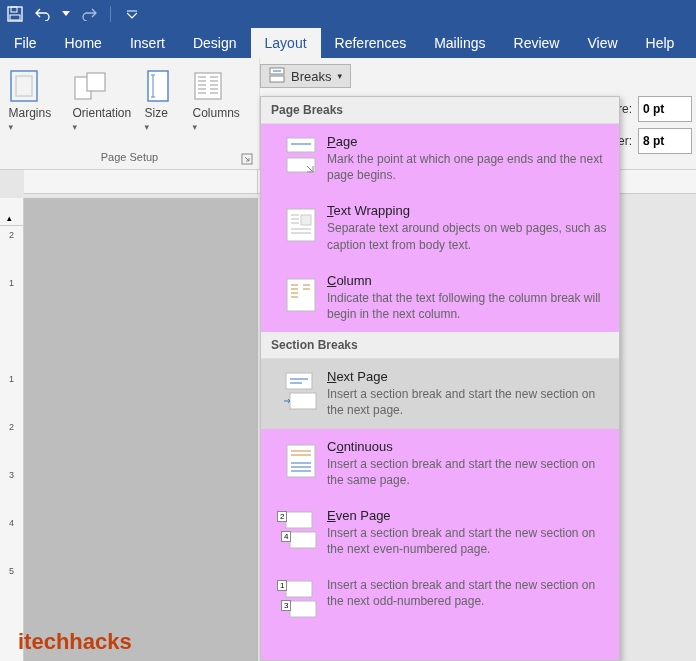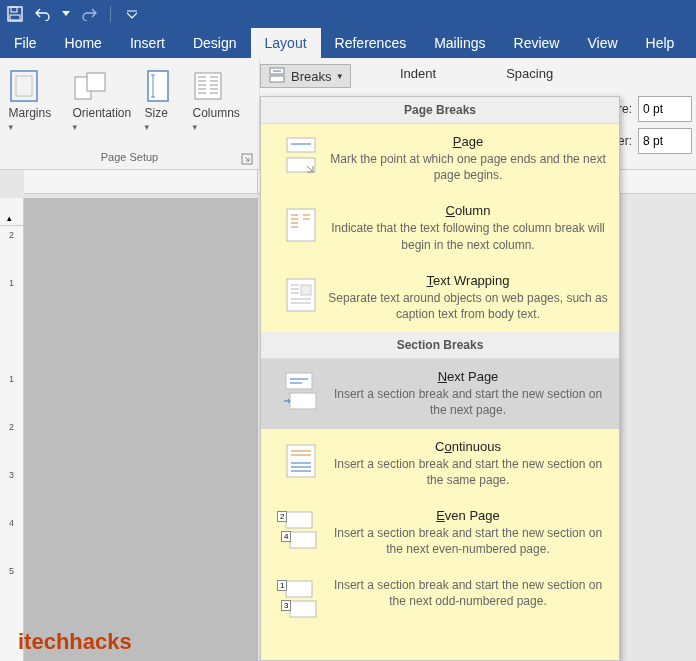--- a/index.html
+++ b/index.html
@@ -27,32 +27,32 @@
   .breaks-btn { position:absolute; left:260px; top:6px; height:24px; background:#e0e0e0; border:1px solid #b3b3b3; display:flex; align-items:center; padding:0 8px; font-size:13px; color:#333; cursor:pointer; }
   .breaks-btn .b-icon { margin-right:6px; }
   .breaks-btn .b-caret { margin-left:6px; font-size:9px; }
 
   .indent-spacing { position:absolute; left:400px; top:8px; font-size:13px; color:#333; display:flex; gap:70px; }
   .indent-spacing span { cursor:default; }
 
   .sp-row { position:absolute; right:4px; font-size:12px; color:#333; display:flex; align-items:center; gap:6px; }
   .sp-row.before { top:38px; }
   .sp-row.after { top:70px; }
-  .sp-input { width:54px; height:20px; border:1px solid #aaa; background:#fff; padding:12px 4px; font-size:12px; }
+  .sp-input { width:54px; height:20px; border:1px solid #aaa; background:#fff; padding:12px 4px; font-size:12px;font-weight:bold; }
 
   .workspace { position:absolute; top:170px; left:0; right:0; bottom:0; background:#e6e6e6; }
   .vruler { position:absolute; top:28px; left:0; width:24px; bottom:0; background:#f5f5f5; border-right:1px solid #ccc; font-size:9px; }
   .vruler .top-stub { height:28px; border-bottom:1px solid #ccc; margin-bottom:4px; position:relative; }
   .vruler .top-stub .caret-up { position:absolute; bottom:2px; left:7px; }
   .vruler .tick { text-align:center; color:#555; height:48px; }
   .hruler { position:absolute; top:0; left:24px; right:0; height:24px; background:#f5f5f5; border-bottom:1px solid #ccc; }
   .hruler .stub { width:234px; height:24px; border-right:1px solid #ccc; }
   .docgray { position:absolute; top:28px; left:24px; width:234px; bottom:0; background:#bdbdbd; }
 
-  .dropdown { position:absolute; left:260px; top:96px; width:360px; height:565px; background:#fef9c3; border:1px solid #c2c2c2; box-shadow:2px 2px 6px rgba(0,0,0,.25); overflow:hidden;text-align:center; }
+  .dropdown { position:absolute; left:260px; top:96px; width:360px; height:565px; background:#f0abfc; border:1px solid #c2c2c2; box-shadow:2px 2px 6px rgba(0,0,0,.25); overflow:hidden; }
   .dd-header { background:#eee; border-bottom:1px solid #ddd; font-size:12px; font-weight:600; color:#555; padding:6px 10px; }
   .dd-item { display:flex; padding:10px 10px 10px 14px; cursor:pointer; }
   .dd-item.hover { background:#d6d6d6; }
   .dd-icn { width:52px; flex:none; display:flex; align-items:flex-start; justify-content:center; padding-top:2px; }
   .dd-txt { flex:1; }
   .dd-title { font-size:13px; color:#222; margin-bottom:2px; }
   .dd-title u { text-decoration:underline; }
   .dd-desc { font-size:12px; color:#666; line-height:1.35; }
 
   .watermark { position:absolute; left:18px; bottom:6px; font-size:22px; font-weight:700; color:#c2410c; font-family: Arial, sans-serif; }
@@ -173,24 +173,20 @@
       <svg width="16" height="16">
           <rect x="1" y="1" width="14" height="6" fill="#fff" stroke="#888"></rect>
           <rect x="1" y="9" width="14" height="6" fill="#fff" stroke="#888"></rect>
           <path d="M4 4 H12" stroke="#3a78c9"></path>
         </svg>
     </span>
     <span>Breaks</span>
     <span class="b-caret">▾</span>
   </div>
 
-  <div class="indent-spacing">
-    <span>Indent</span>
-    <span>Spacing</span>
-  </div>
 
   <div class="sp-row before">
     <span>re:</span>
     <input class="sp-input" value="0 pt" style="">
   </div>
   <div class="sp-row after">
     <span>er:</span>
     <input class="sp-input" value="8 pt" style="">
   </div>
 </div>
@@ -223,60 +219,60 @@
       <svg width="36" height="40">
           <rect x="4" y="2" width="28" height="14" fill="#fff" stroke="#bbb"></rect>
           <path d="M8 8 H28" stroke="#3a78c9"></path>
           <rect x="4" y="22" width="28" height="14" fill="#fff" stroke="#bbb"></rect>
           <path d="M24 30 L30 36 M30 30 V36 H24" stroke="#888" fill="none"></path>
         </svg>
     </div>
     <div class="dd-txt">
       <div class="dd-title"><span></span><u>P</u><span>age</span></div>
       <div class="dd-desc">Mark the point at which one page ends and the next page begins.</div>
+    </div>
+  </div>
+
+  <div class="dd-item">
+    <div class="dd-icn">
+      <svg width="36" height="40">
+          <rect x="4" y="4" width="28" height="32" fill="#fff" stroke="#bbb"></rect>
+          <rect x="18" y="10" width="10" height="10" fill="#eee" stroke="#ccc"></rect>
+          <g stroke="#bbb">
+            <line x1="8" y1="10" x2="16" y2="10"></line>
+            <line x1="8" y1="14" x2="16" y2="14"></line>
+            <line x1="8" y1="18" x2="16" y2="18"></line>
+            <line x1="8" y1="24" x2="28" y2="24"></line>
+            <line x1="8" y1="28" x2="28" y2="28"></line>
+          </g>
+        </svg>
+    </div>
+    <div class="dd-txt">
+      <div class="dd-title"><span></span><u>T</u><span>ext Wrapping</span></div>
+      <div class="dd-desc">Separate text around objects on web pages, such as caption text from body text.</div>
     </div>
   </div>
 
   <div class="dd-item">
     <div class="dd-icn">
       <svg width="36" height="40">
           <rect x="4" y="4" width="28" height="32" fill="#fff" stroke="#bbb"></rect>
           <g stroke="#d18b3a">
             <line x1="8" y1="10" x2="15" y2="10"></line>
             <line x1="8" y1="14" x2="15" y2="14"></line>
             <line x1="8" y1="18" x2="15" y2="18"></line>
             <line x1="8" y1="22" x2="15" y2="22"></line>
             <line x1="20" y1="10" x2="27" y2="10"></line>
             <line x1="20" y1="14" x2="27" y2="14"></line>
           </g>
         </svg>
     </div>
     <div class="dd-txt">
       <div class="dd-title"><span></span><u>C</u><span>olumn</span></div>
       <div class="dd-desc">Indicate that the text following the column break will begin in the next column.</div>
-    </div>
-  </div>
-
-  <div class="dd-item">
-    <div class="dd-icn">
-      <svg width="36" height="40">
-          <rect x="4" y="4" width="28" height="32" fill="#fff" stroke="#bbb"></rect>
-          <rect x="18" y="10" width="10" height="10" fill="#eee" stroke="#ccc"></rect>
-          <g stroke="#bbb">
-            <line x1="8" y1="10" x2="16" y2="10"></line>
-            <line x1="8" y1="14" x2="16" y2="14"></line>
-            <line x1="8" y1="18" x2="16" y2="18"></line>
-            <line x1="8" y1="24" x2="28" y2="24"></line>
-            <line x1="8" y1="28" x2="28" y2="28"></line>
-          </g>
-        </svg>
-    </div>
-    <div class="dd-txt">
-      <div class="dd-title"><span></span><u>T</u><span>ext Wrapping</span></div>
-      <div class="dd-desc">Separate text around objects on web pages, such as caption text from body text.</div>
     </div>
   </div>
 
   <div class="dd-header">Section Breaks</div>
 
   <div class="dd-item hover">
     <div class="dd-icn">
       <svg width="38" height="42">
           <rect x="4" y="2" width="26" height="16" fill="#fff" stroke="#bbb"></rect>
           <path d="M8 8 H26 M8 12 H20" stroke="#3a78c9"></path>

